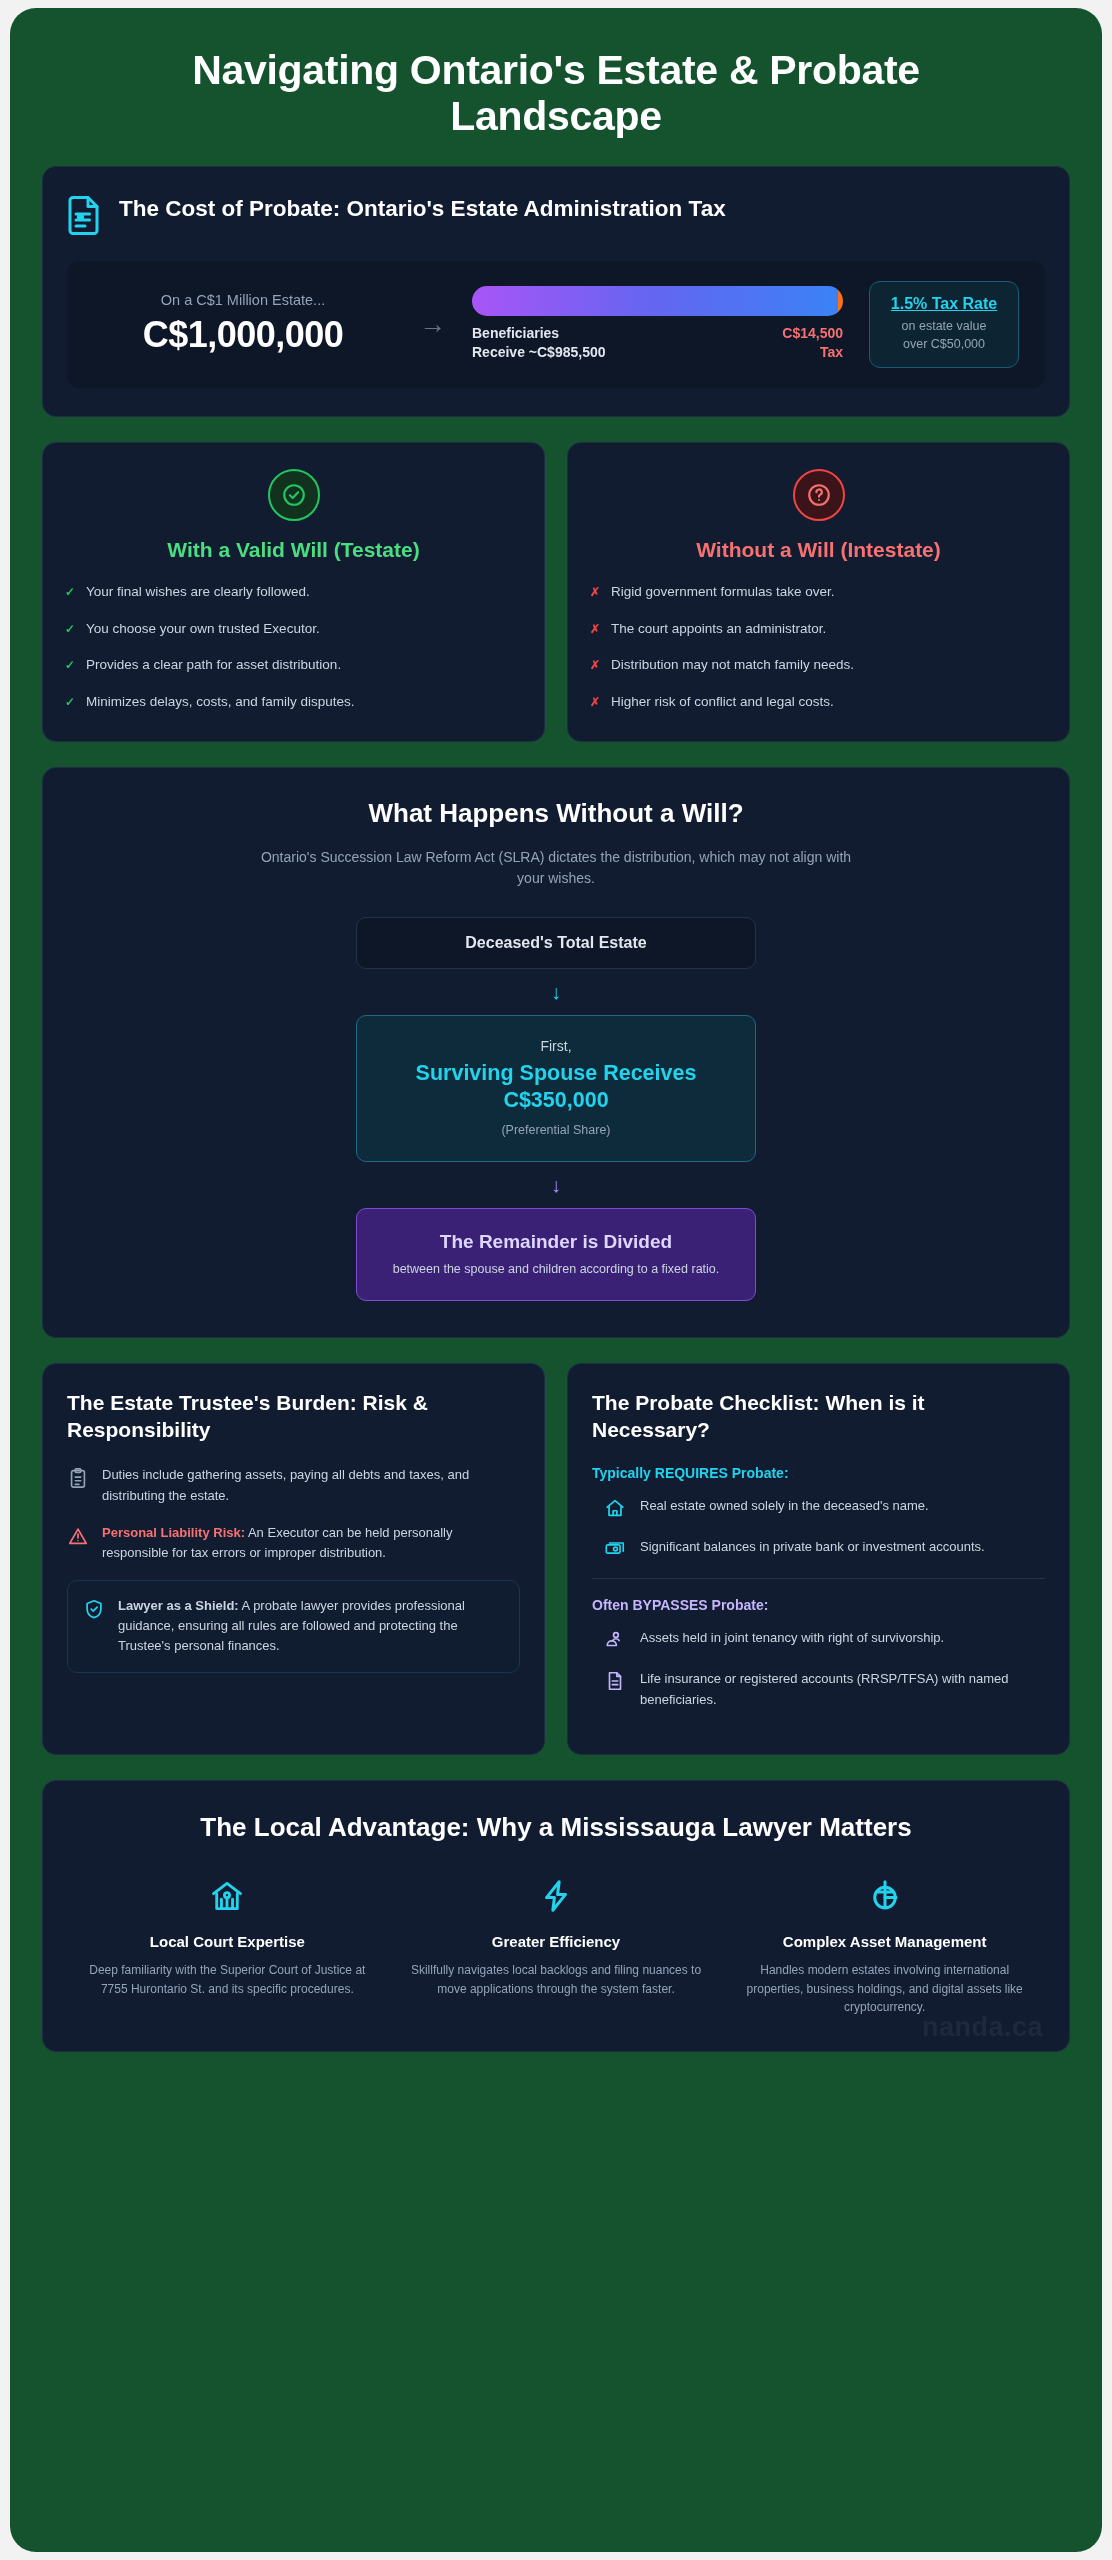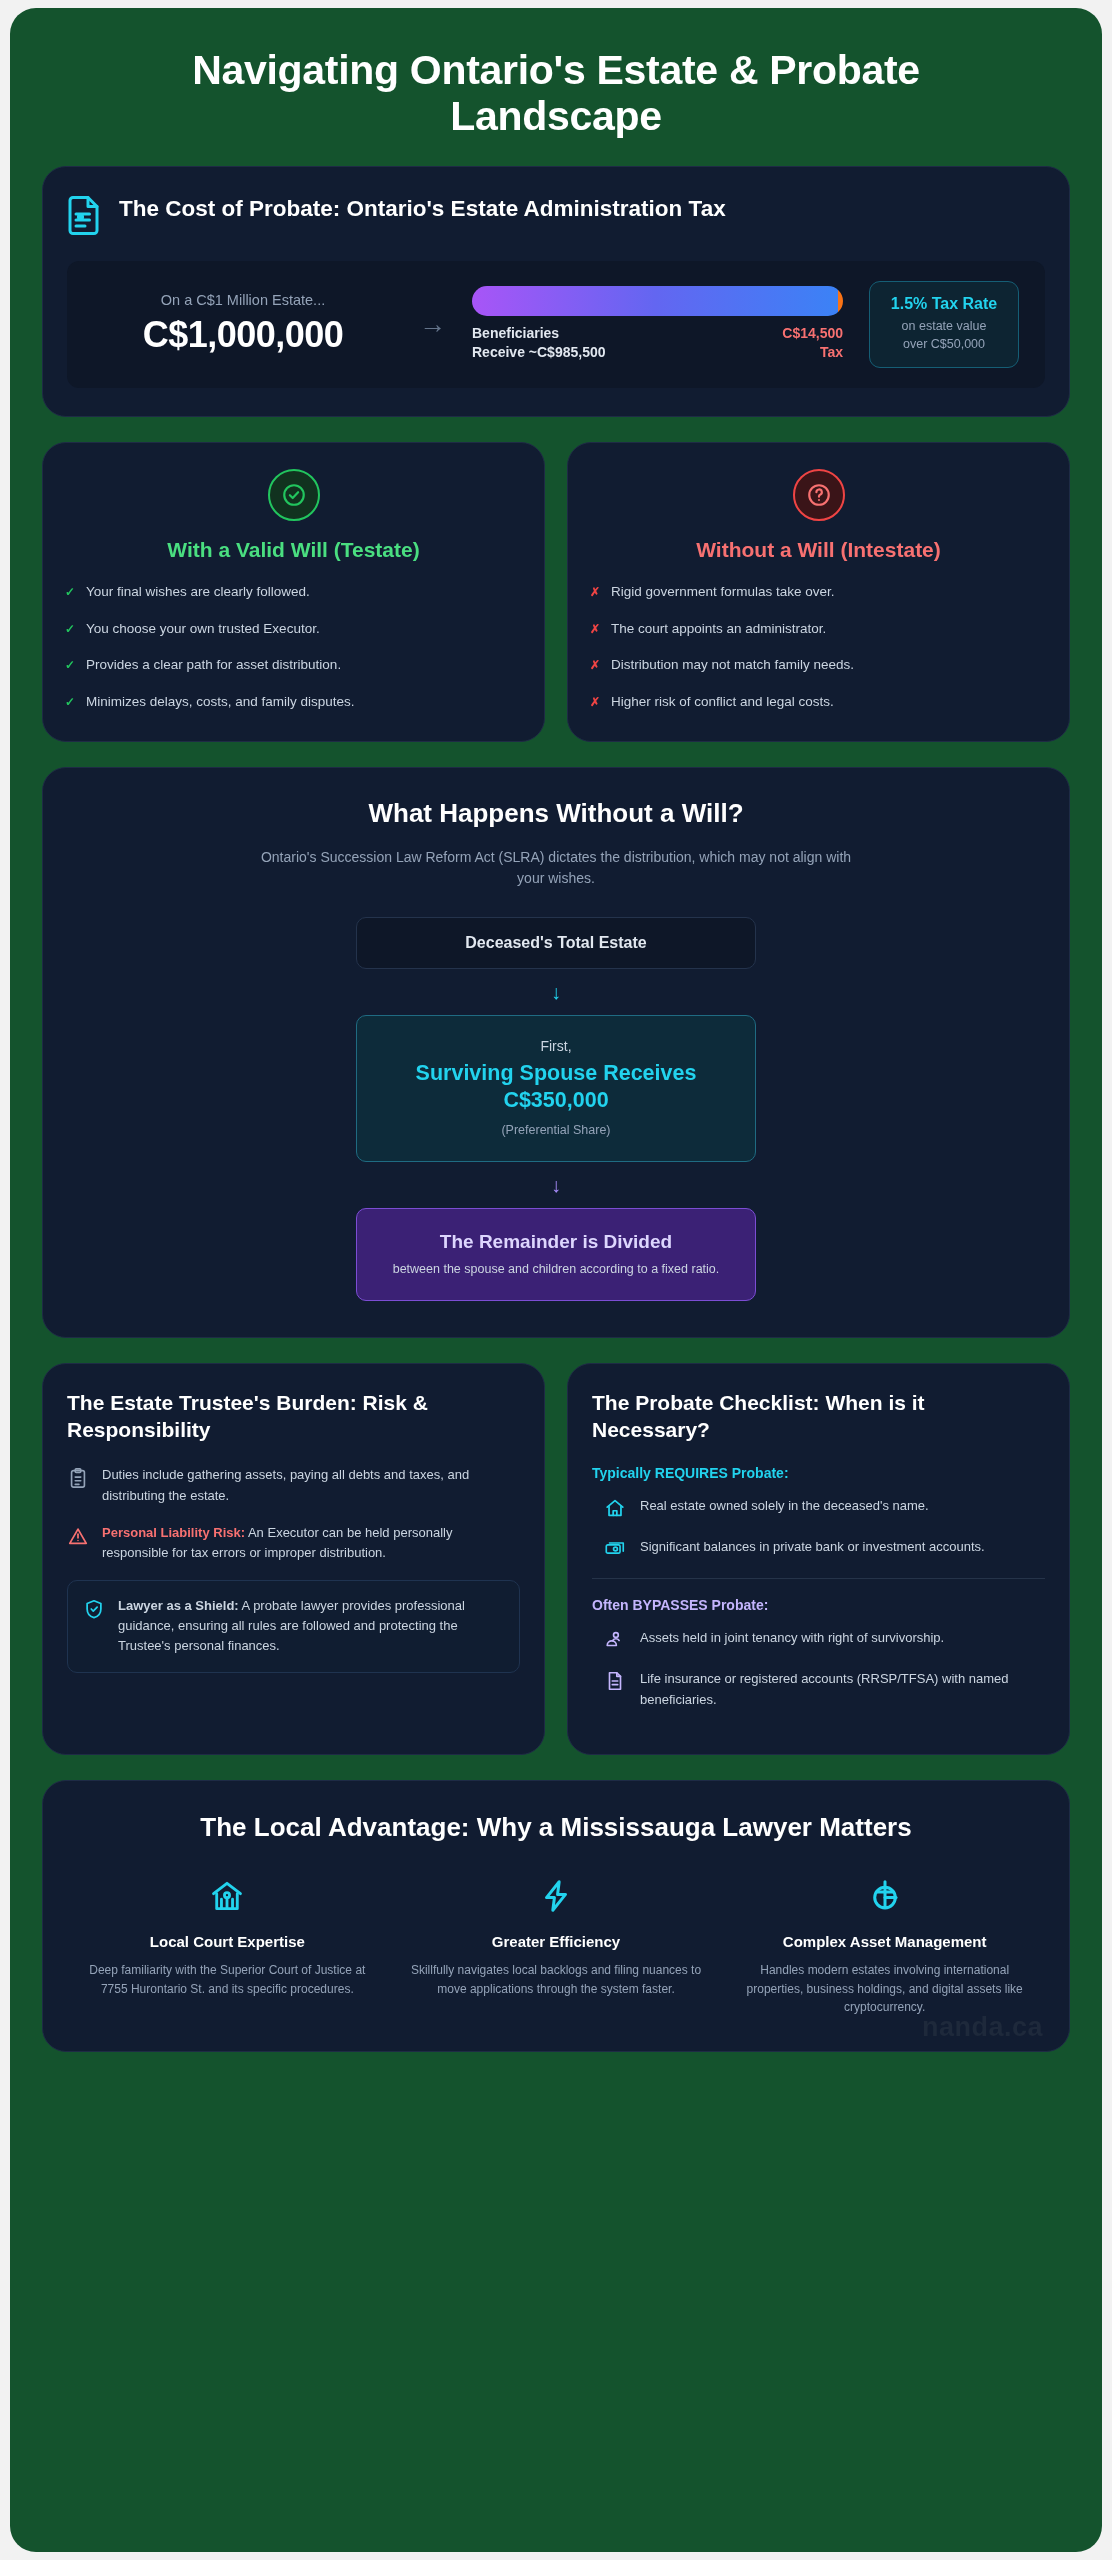--- a/index.html
+++ b/index.html
@@ -38,21 +38,21 @@
   .header .sub {
     margin-top: 17px;
     font-size: 16px;
     color: #94a3b8;
   }
 
   
   .card {
     background: #111c31;
     border: 1px solid #1e2b45;
-    border-radius: 24px;
+    border-radius: 14px;
   }
 
   .section-gap { margin-bottom: 25px; }
 
   
   .cost-card { padding: 26px 24px 28px 24px; }
   .cost-head { display: flex; align-items: flex-start; gap: 16px; }
   .cost-head .ttl {
     font-size: 22.5px; font-weight: 700; color:#fff; line-height:1.22;
     padding-top: 2px;
@@ -95,21 +95,21 @@
   .rate-box {
     flex: 0 0 auto;
     margin-left: 16px;
     width: 150px;
     background: #0d2432;
     border: 1px solid #155e75;
     border-radius: 11px;
     padding: 13px 8px 14px 8px;
     text-align: center;
   }
-  .rate-box .r1 { font-size: 16px; font-weight: 700; color:#22d3ee; }
+  .rate-box .r1 { font-size: 16px; font-weight: 700; color:#22d3ee;text-decoration:underline; }
   .rate-box .r2 { font-size: 12.5px; color:#94a3b8; margin-top: 4px; line-height:1.45; }
 
   
   .two-col { display: flex; gap: 22px; }
   .will-card { flex:1 1 0; padding: 26px 22px 30px 22px; }
   .ring {
     width: 52px; height: 52px; margin: 0 auto;
     border-radius: 50%;
     display:flex; align-items:center; justify-content:center;
   }

